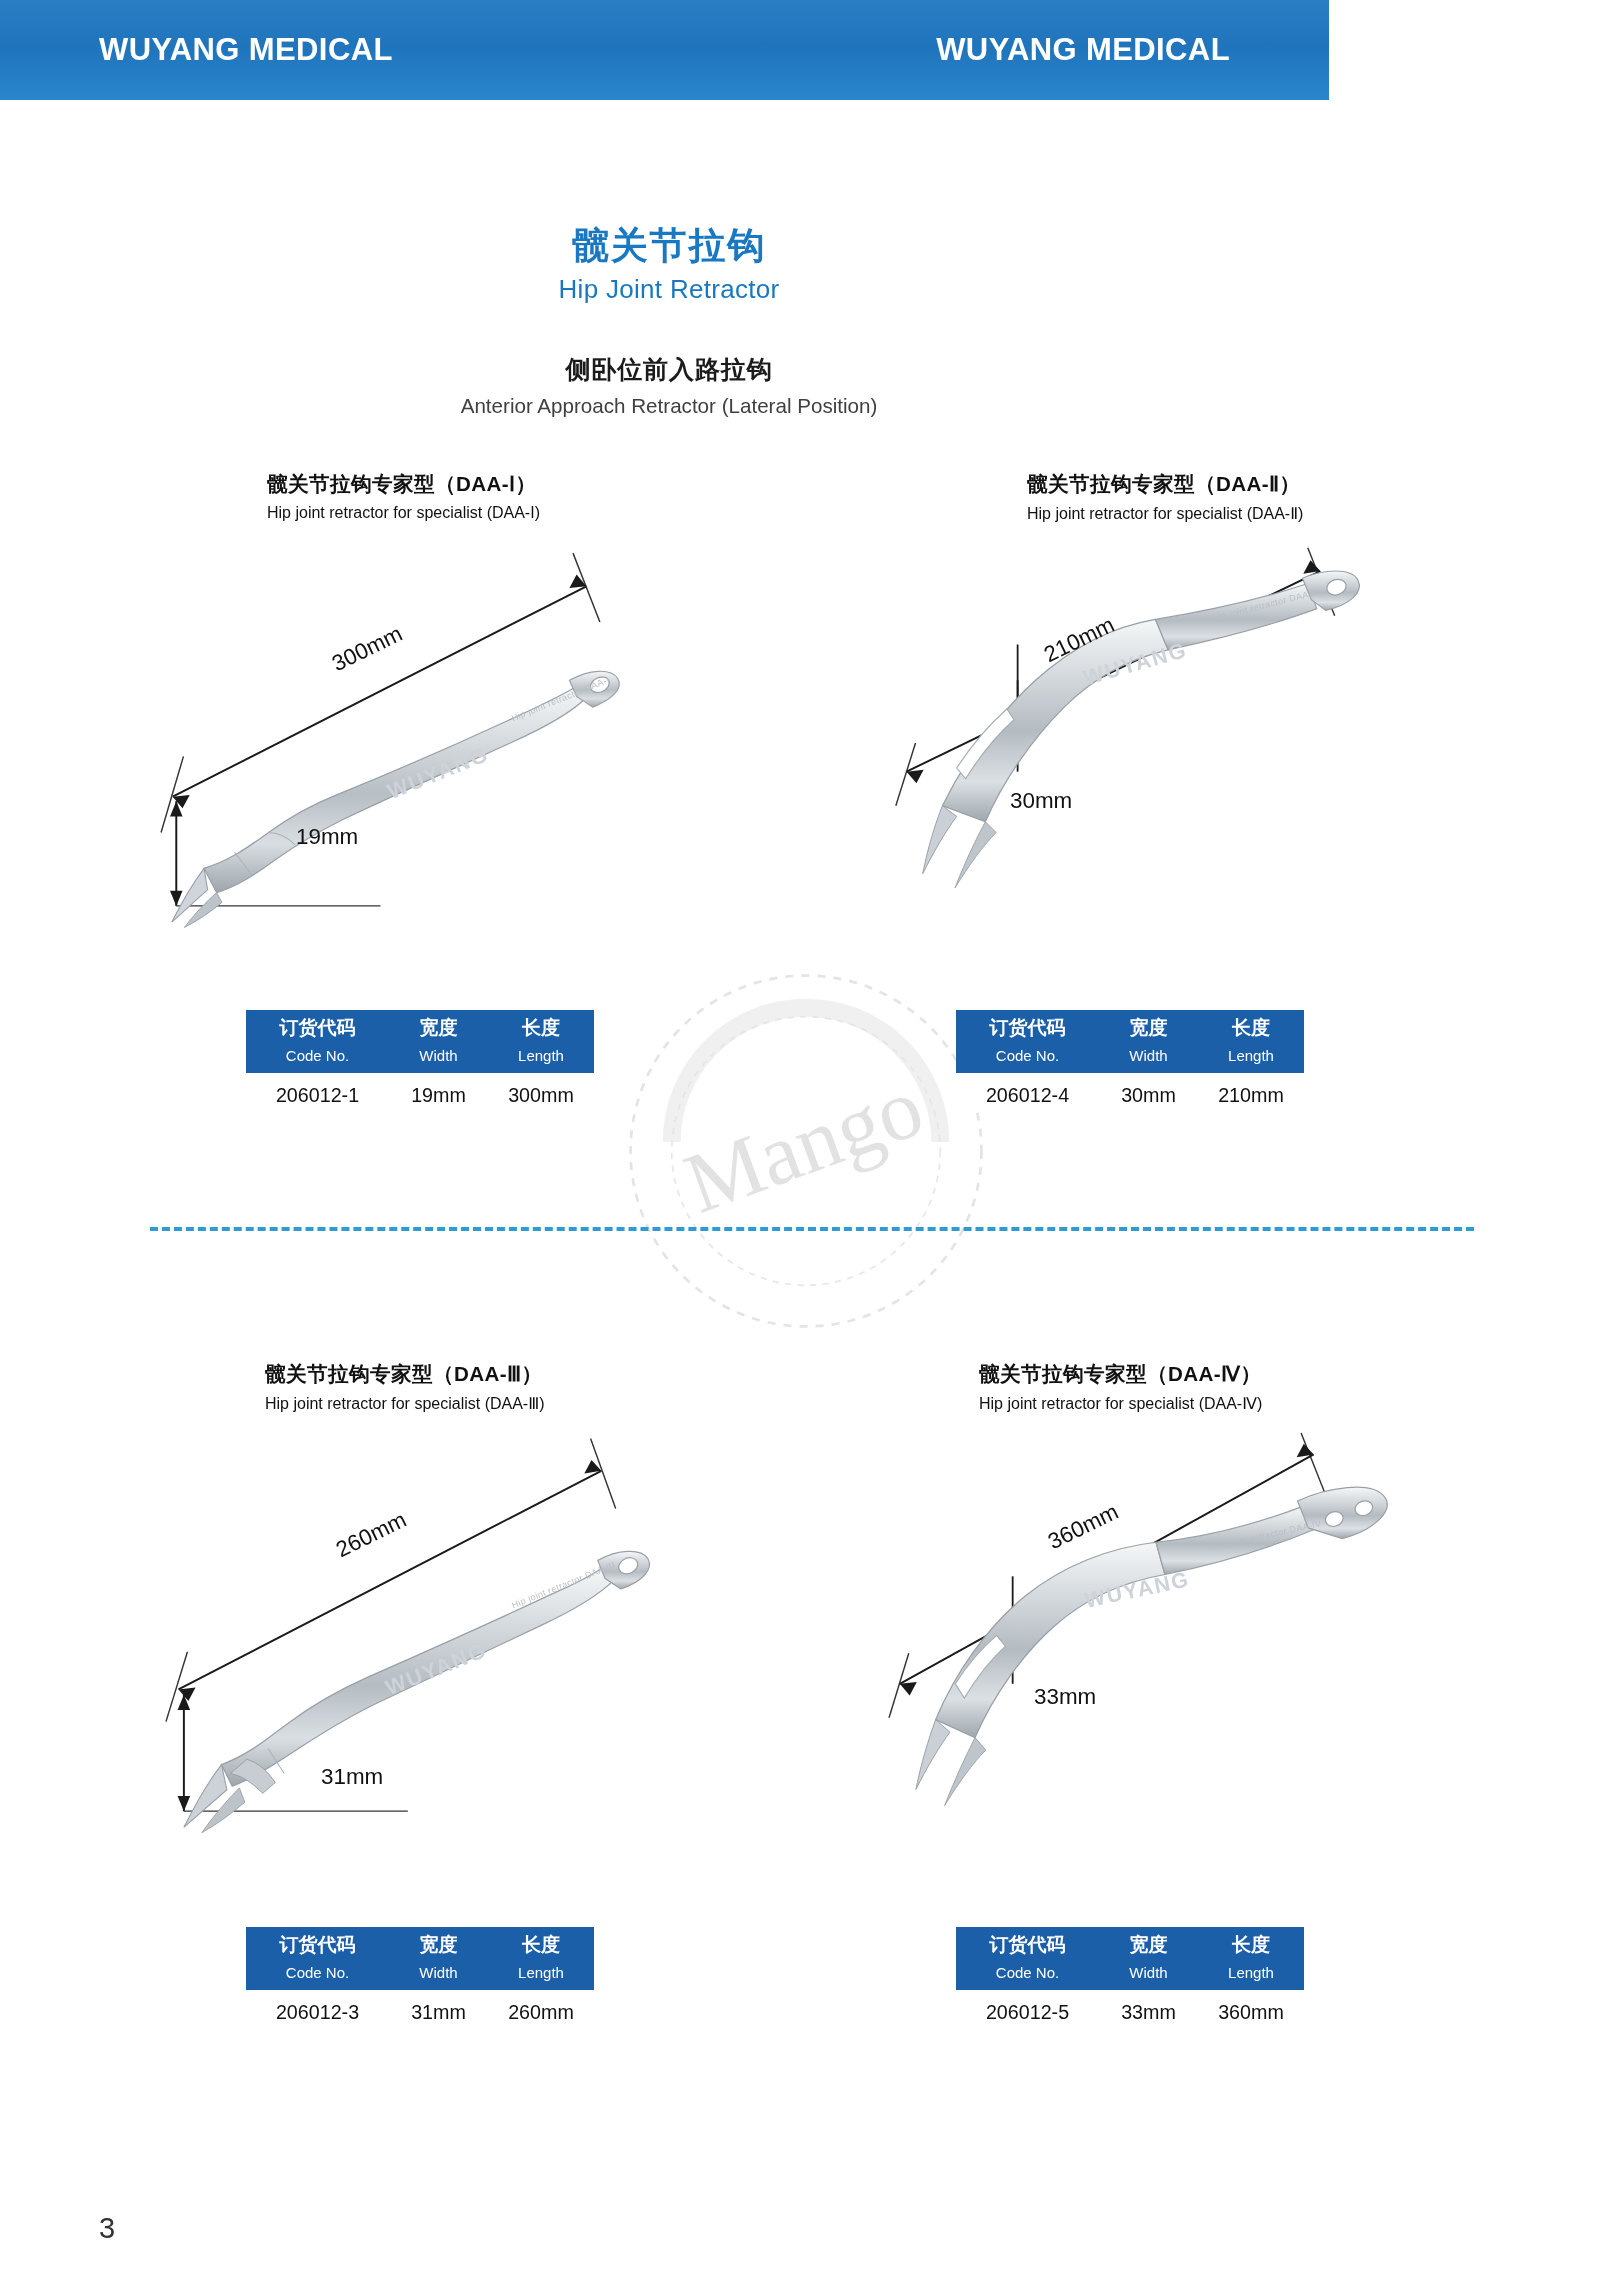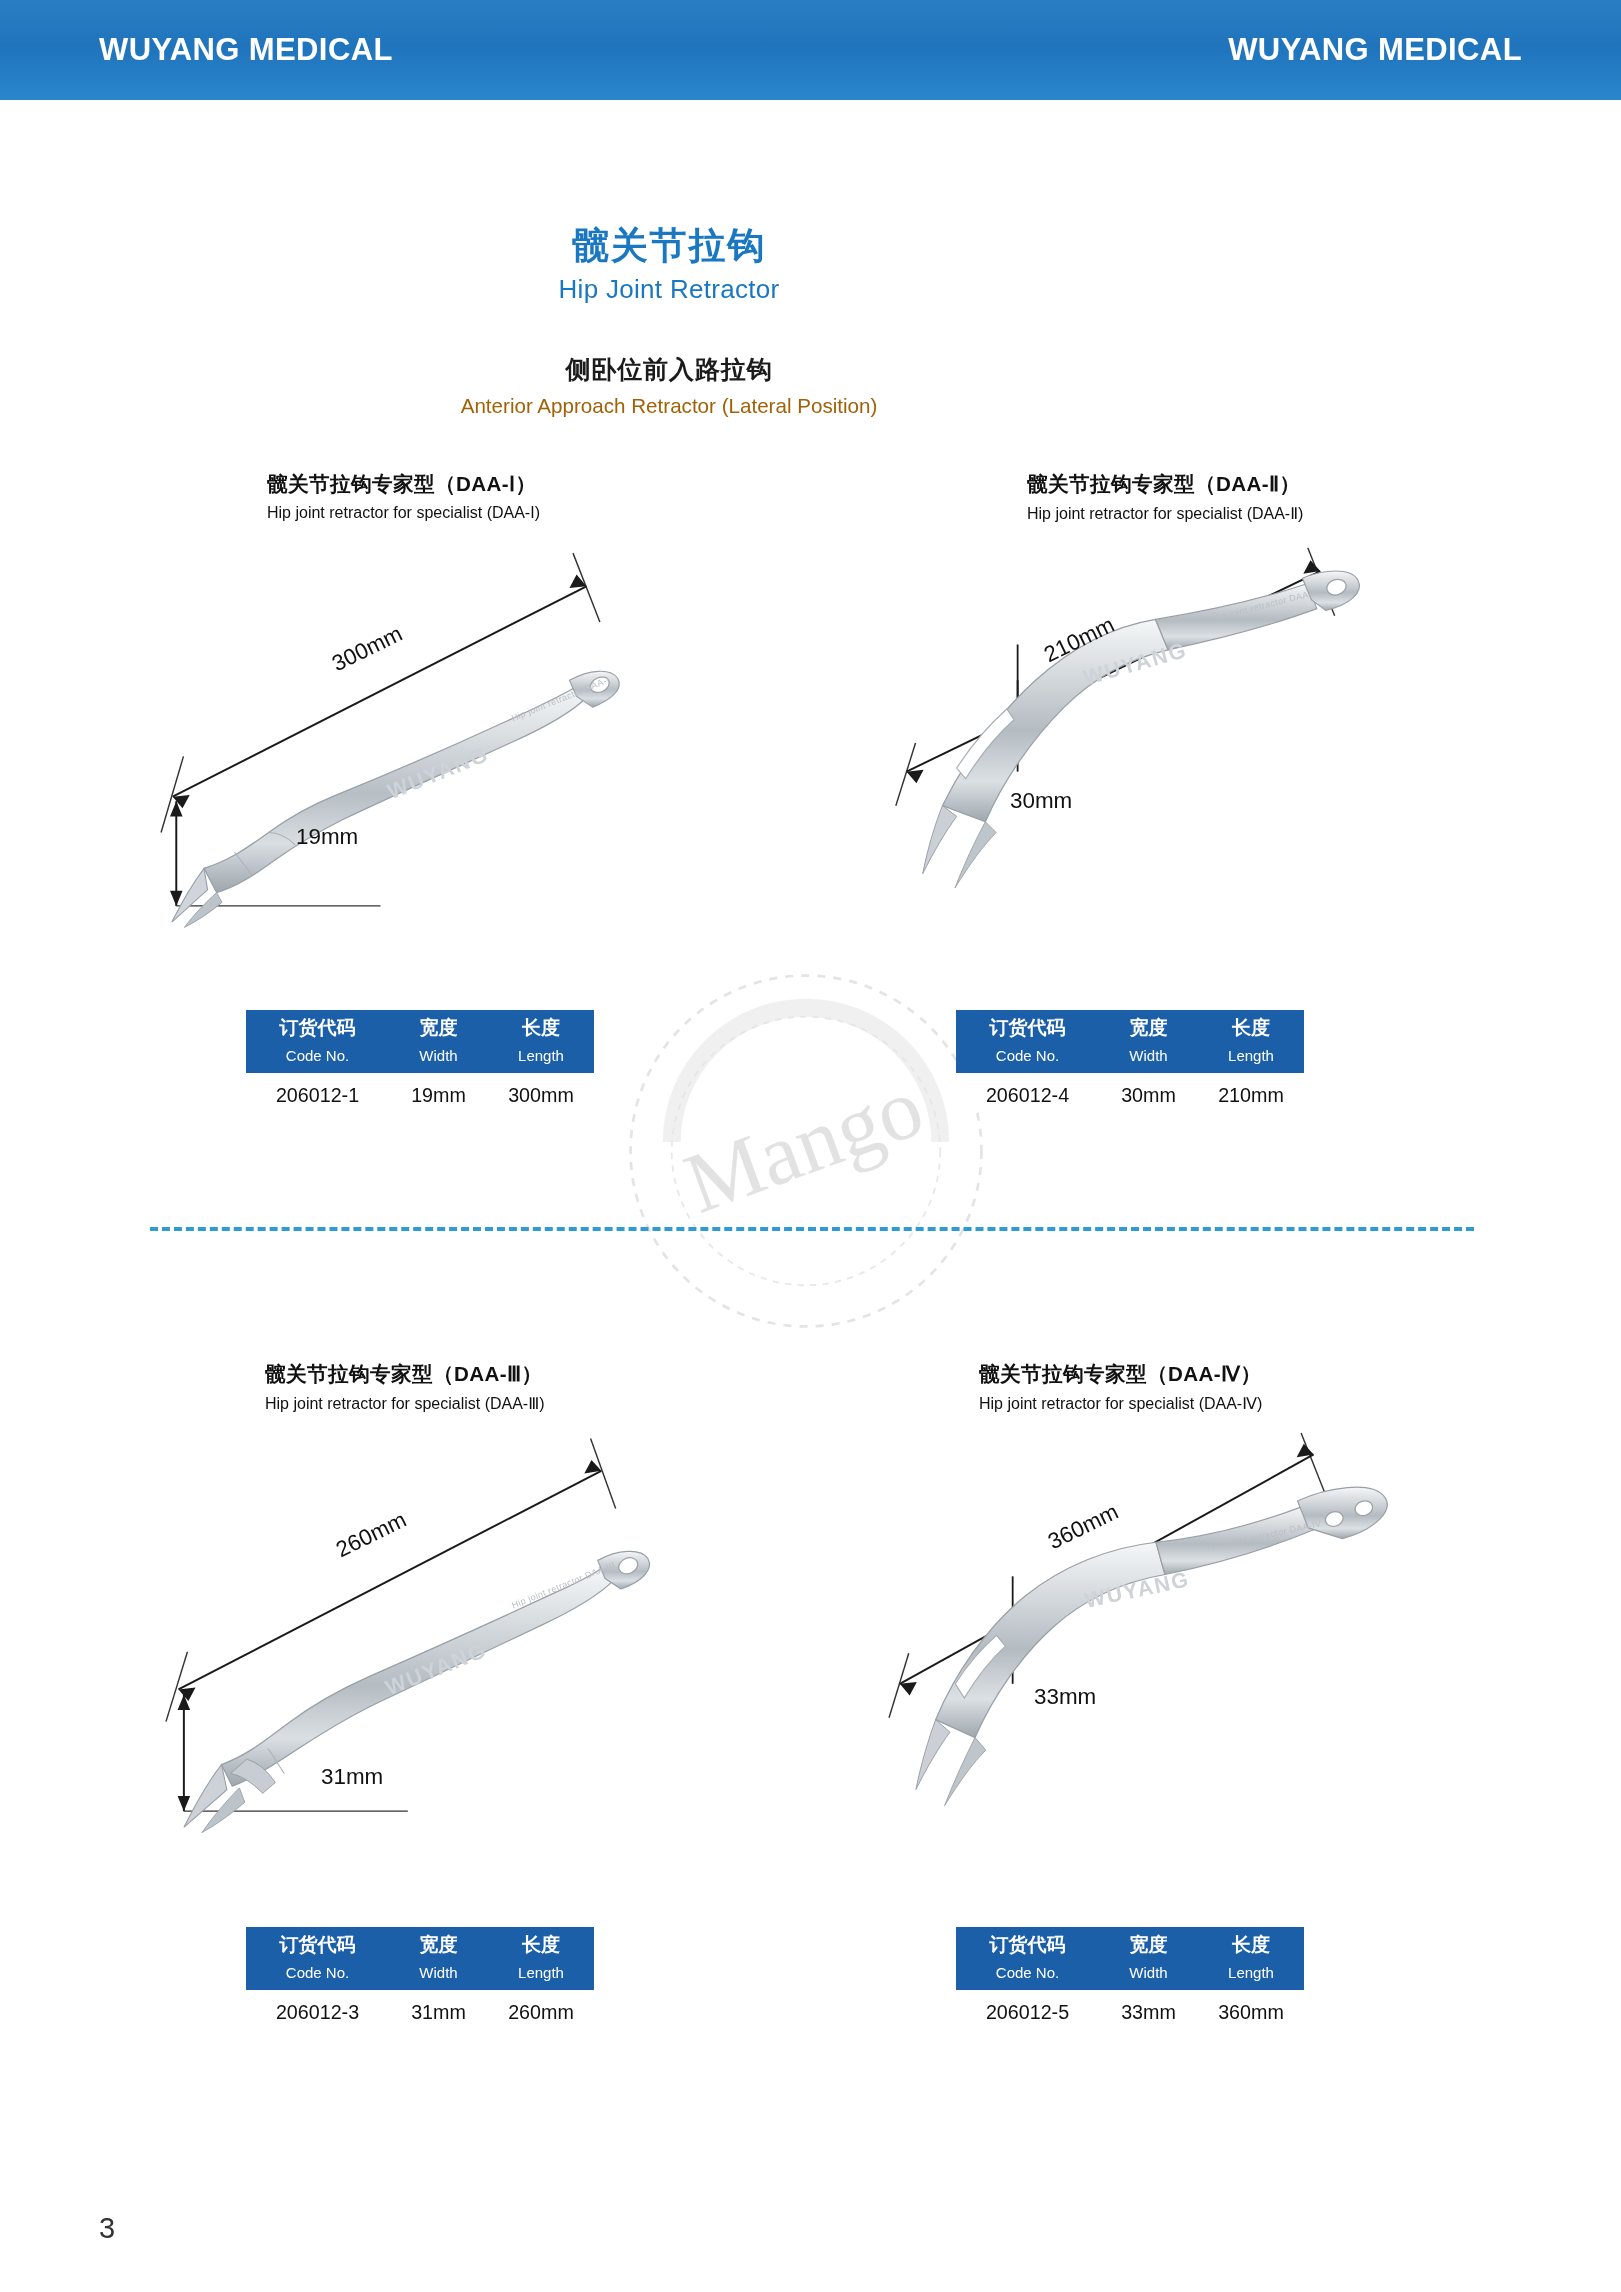--- a/index.html
+++ b/index.html
@@ -13,21 +13,21 @@
     font-family: "Liberation Sans", sans-serif;
     position: relative;
     overflow: hidden;
   }
 
   
   .header-bar {
     position: absolute;
     top: 0;
     left: 0;
-    width: 1621px;
+    width: 1329px;
     height: 100px;
     background: linear-gradient(180deg, #2a7fc4 0%, #1f74bc 45%, #2a86cc 100%);
     box-sizing: border-box;
   }
   .header-brand {
     position: absolute;
     top: 32px;
     color: #ffffff;
     font-size: 31px;
     font-weight: bold;
@@ -60,21 +60,21 @@
   }
   .subtitle-cn {
     font-size: 25px;
     font-weight: bold;
     color: #1b1b1b;
     margin-top: 48px;
     letter-spacing: 0.9px;
   }
   .subtitle-en {
     font-size: 20.6px;
-    color: #a16207;
+    color: #404040;
     margin-top: 8px;
   }
 
   
   .watermark {
     position: absolute;
     left: 618px;
     top: 963px;
     width: 376px;
     height: 376px;

